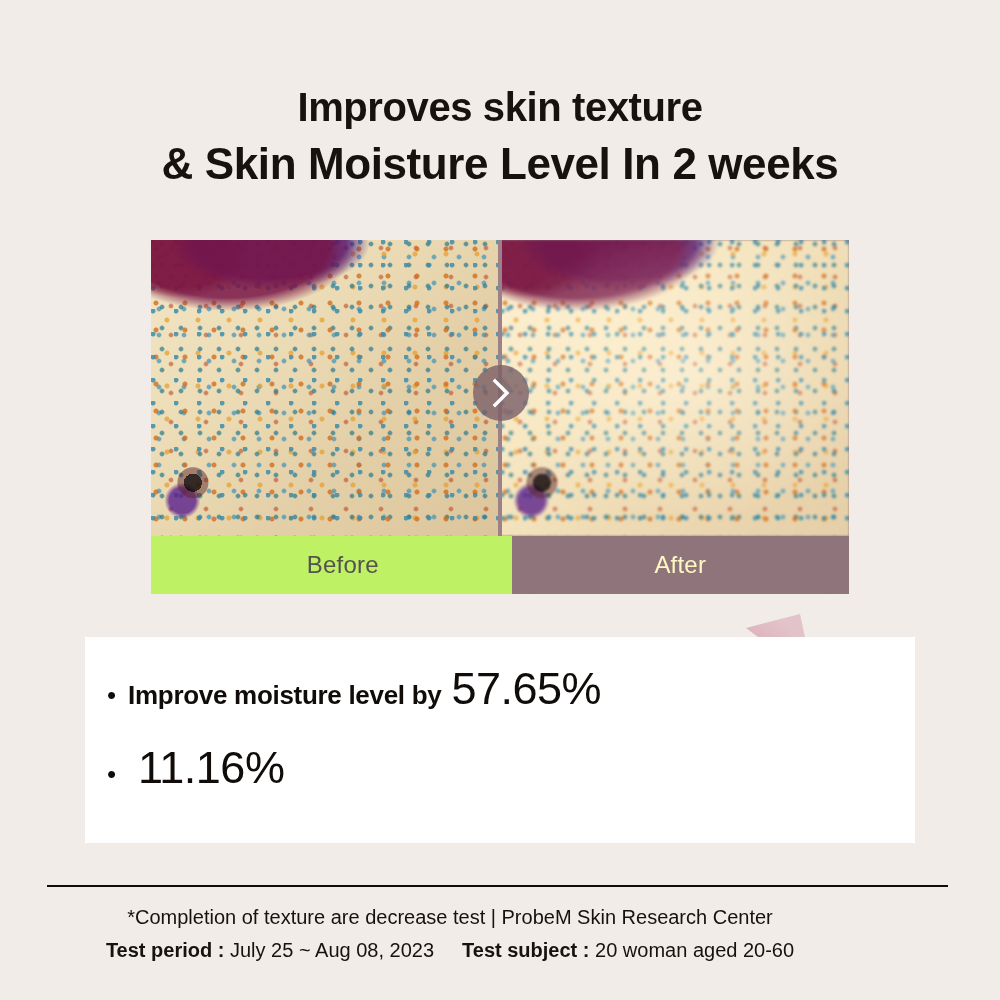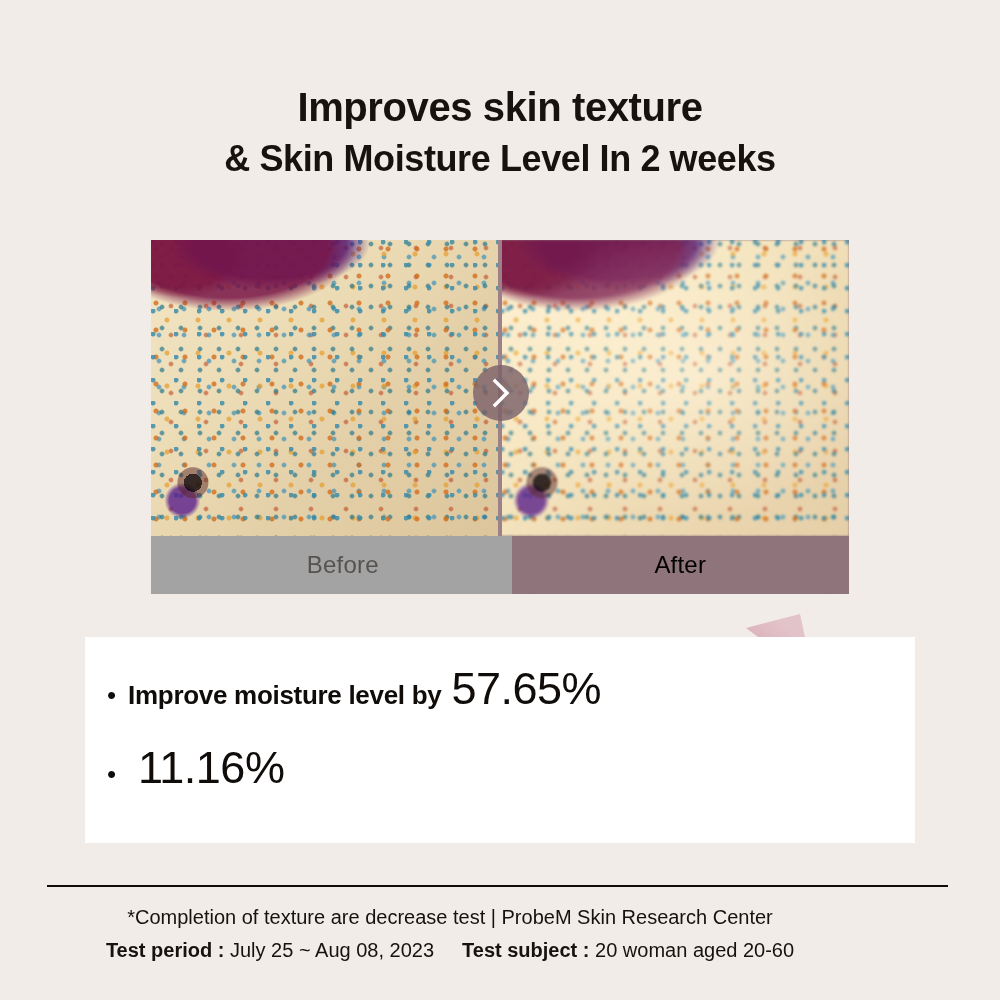--- a/index.html
+++ b/index.html
@@ -15,21 +15,21 @@
   .heading{
     position:absolute;
     top:84px;left:0;width:1000px;
     text-align:center;
     color:#17120f;
     font-weight:bold;
     line-height:1.16;
     letter-spacing:-0.4px;
   }
   .heading .l1{display:block;font-size:40px;}
-  .heading .l2{display:block;font-size:36px;margin-top:8px;}
+  .heading .l2{display:block;font-size:44px;margin-top:8px;}
 
   
   .compare{
     position:absolute;
     left:151px;top:240px;
     width:698px;height:354px;
     background:#8F747C;
   }
   .panes{
     position:absolute;left:0;top:0;width:698px;height:296px;
@@ -83,22 +83,22 @@
   .nav-circle svg{display:block;}
 
   .labels{
     position:absolute;left:0;top:296px;width:698px;height:58px;display:flex;
   }
   .label{
     width:349px;height:58px;
     display:flex;align-items:center;justify-content:center;
     font-size:24px;letter-spacing:.2px;
   }
-  .label.before{background:#a3a3a3;color:#56524f;padding-left:23px;}
-  .label.after{background:#8F747C;color:#000000;border-radius:27px;}
+  .label.before{background:#bef264;color:#56524f;padding-left:23px;}
+  .label.after{background:#8F747C;color:#fef9c3;border-radius:27px;}
 
   
   .arrow-layer{position:absolute;left:0;top:0;width:1000px;height:1000px;pointer-events:none;}
 
   
   .card{
     position:absolute;
     left:85px;top:637px;width:830px;height:206px;
     background:#ffffff;
     z-index:3;

